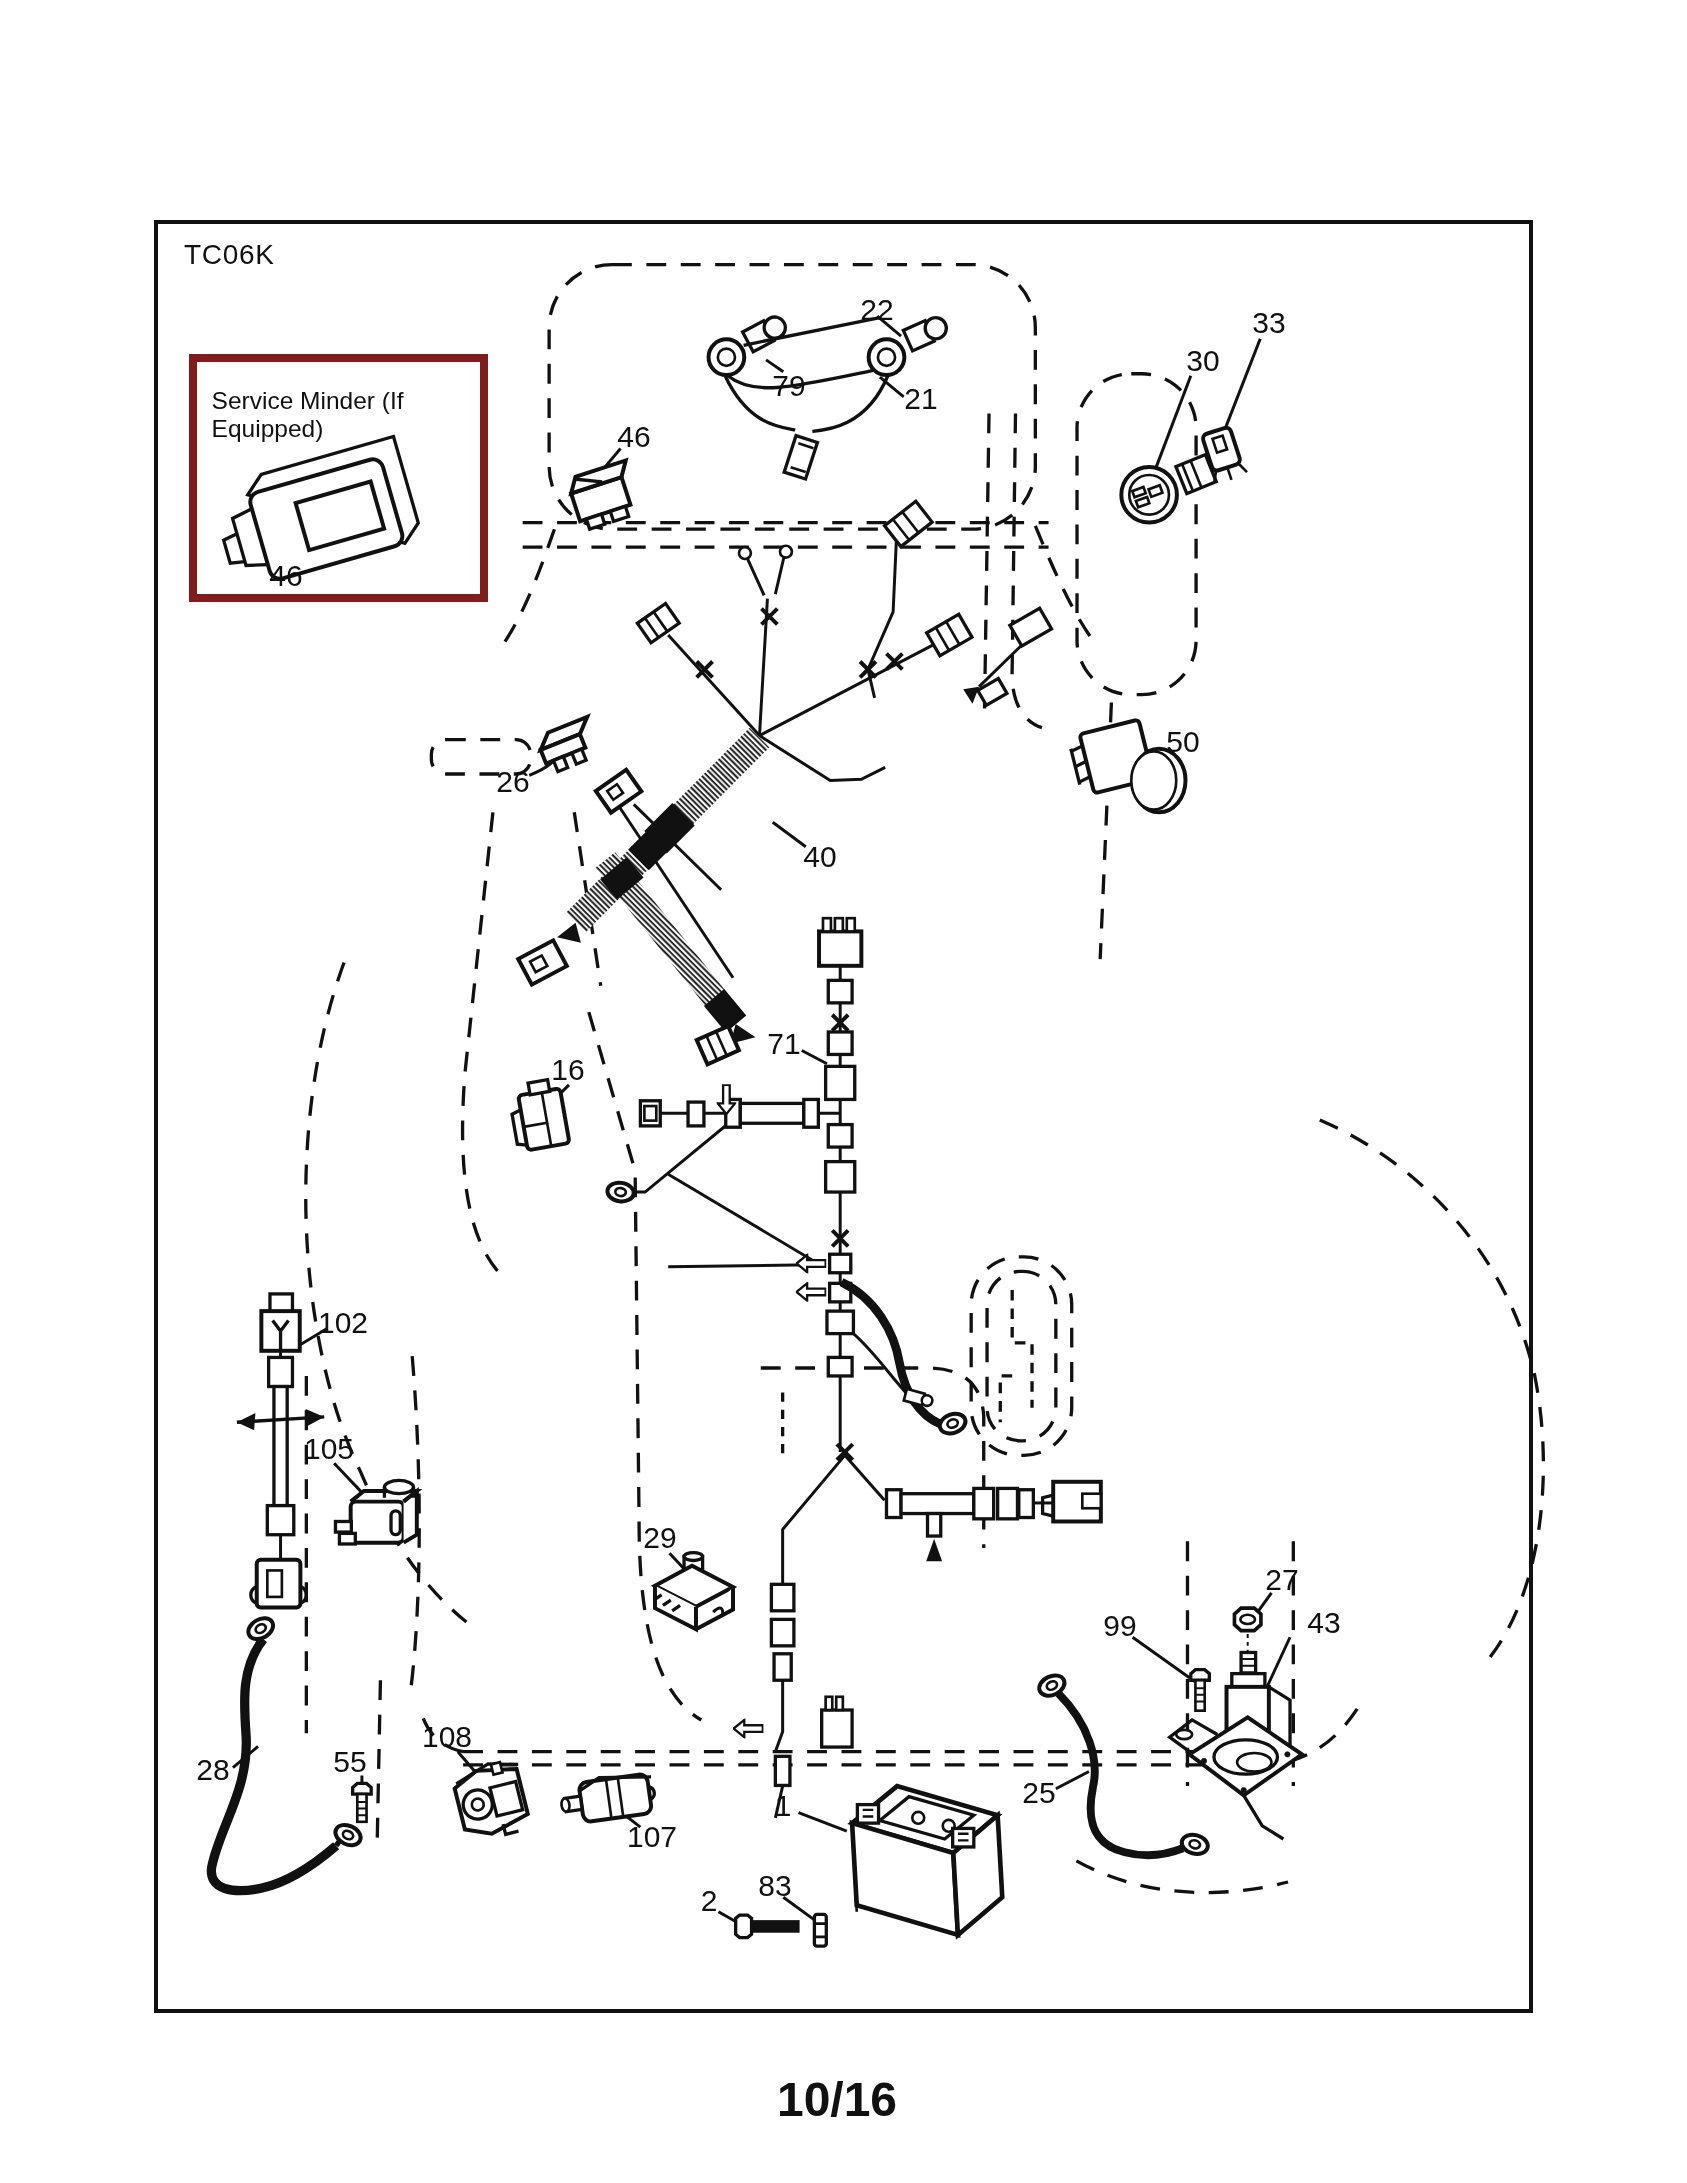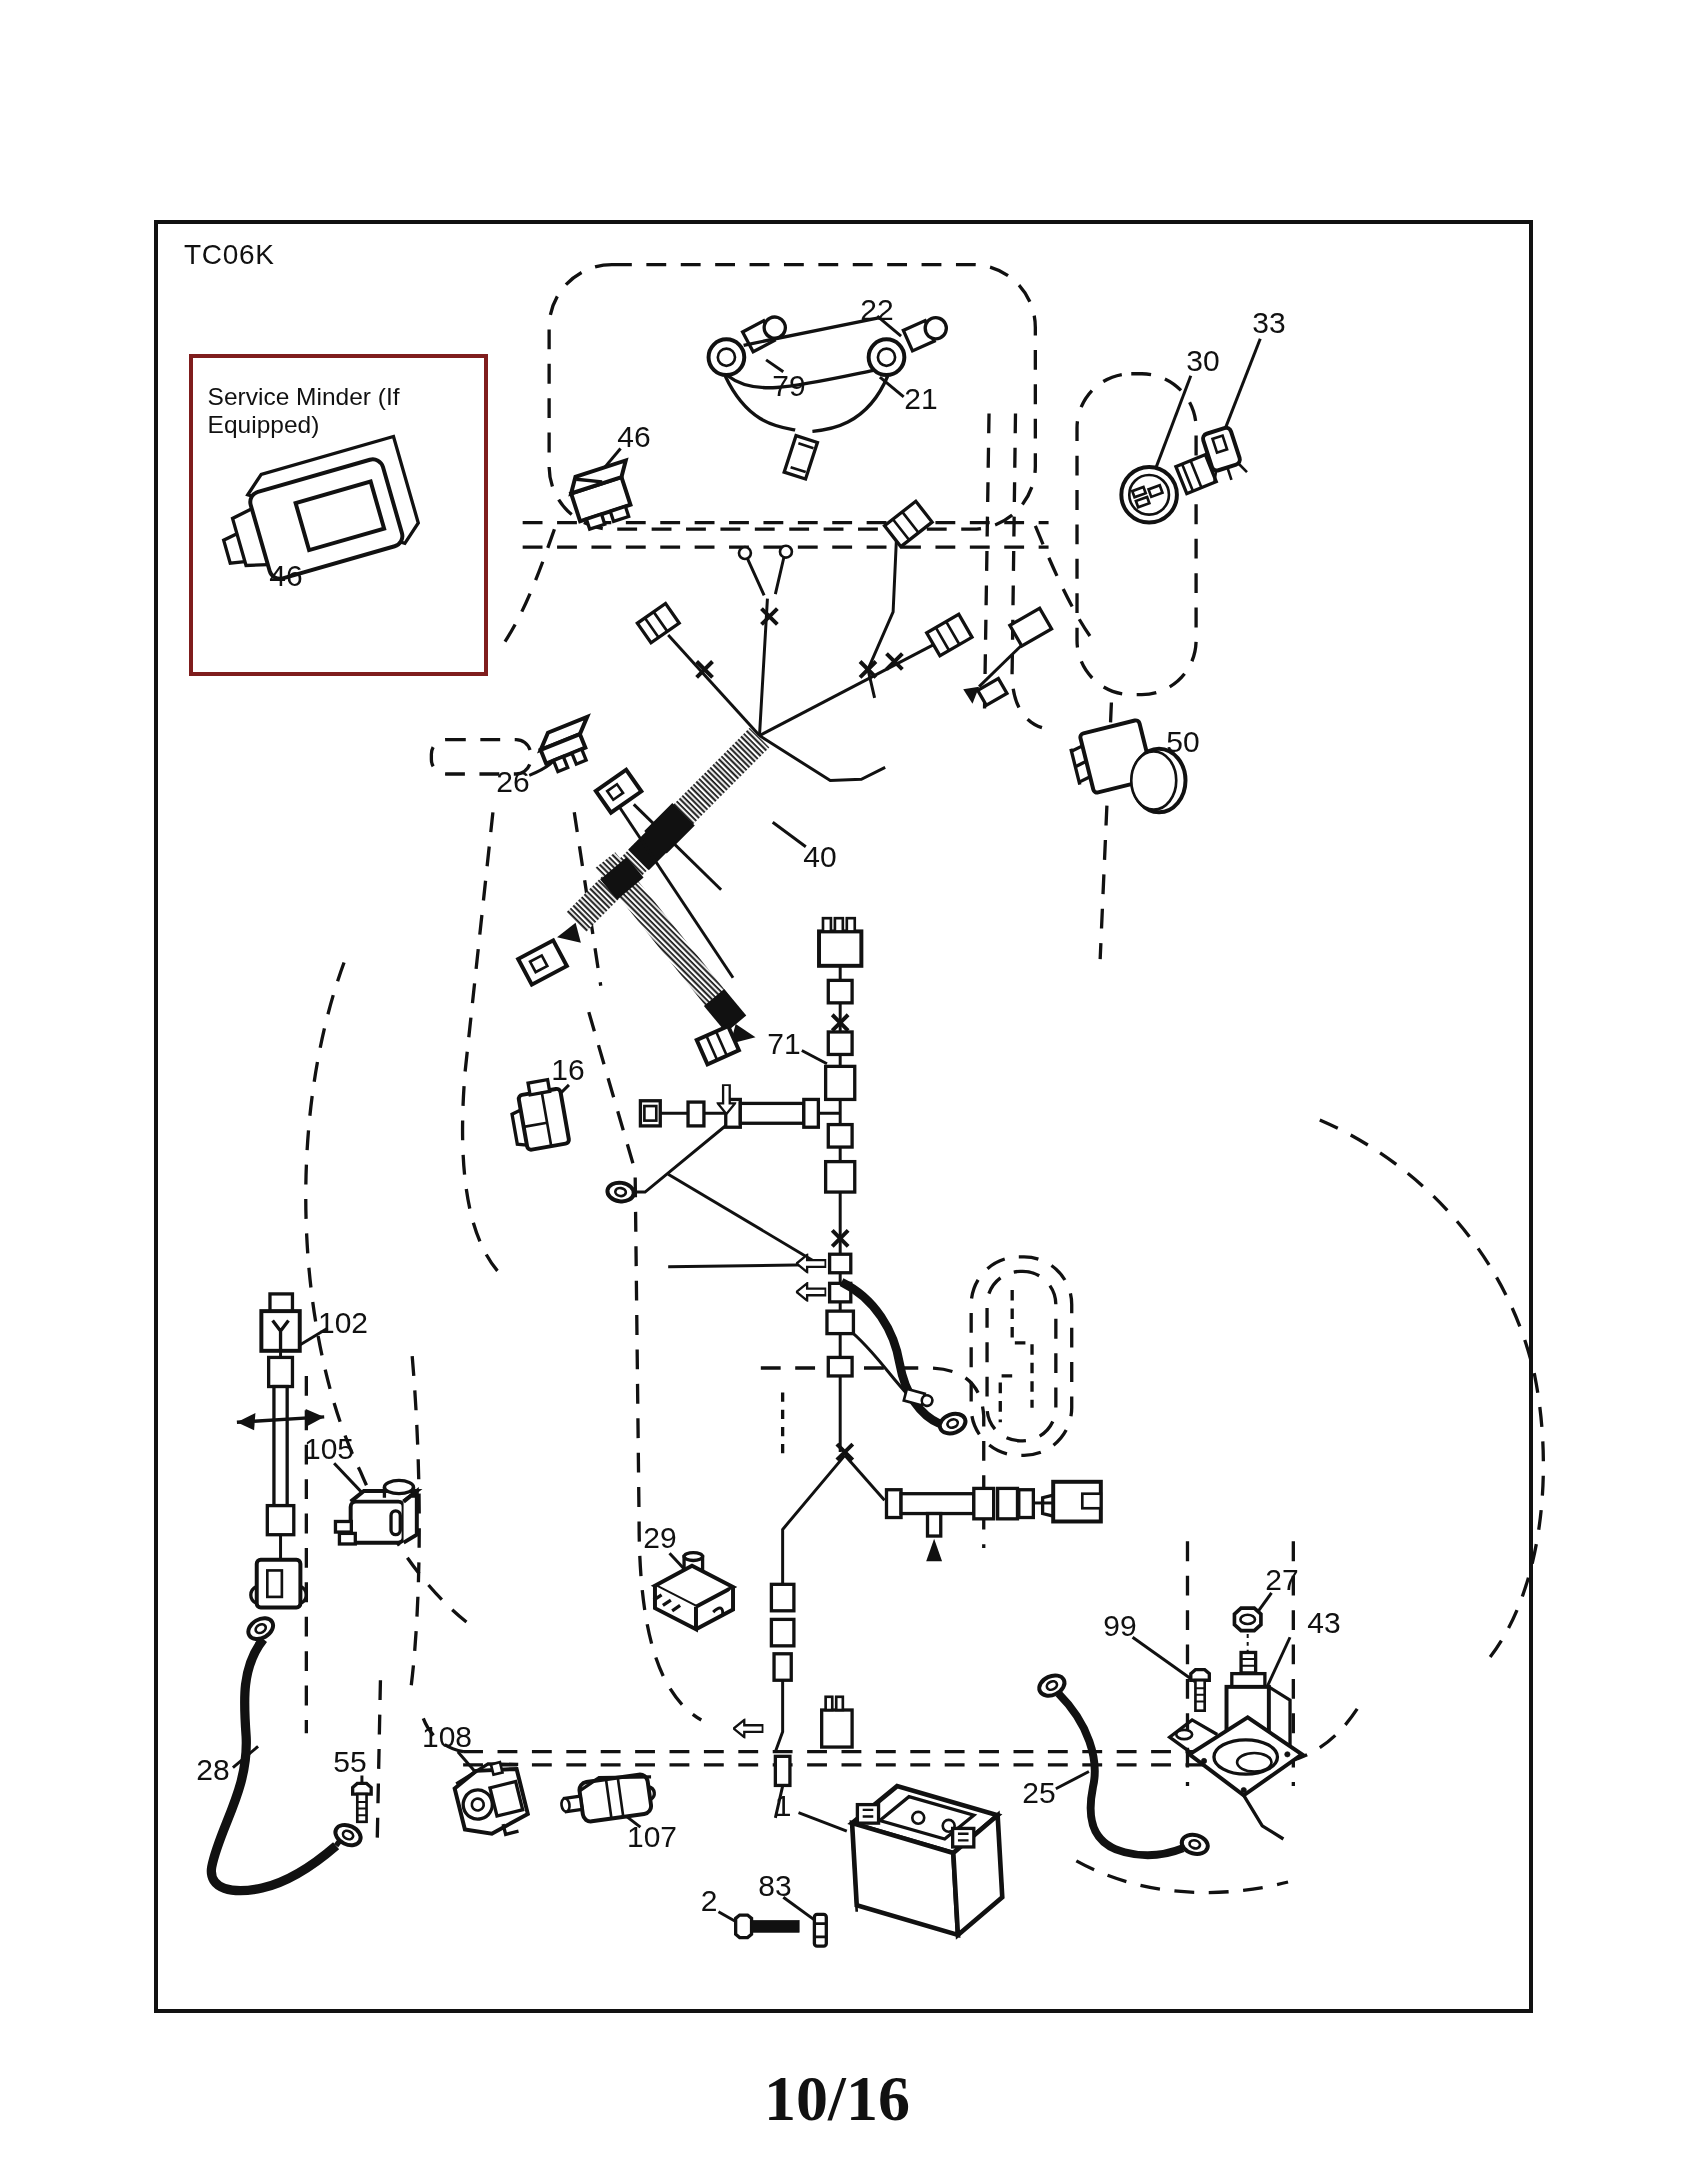--- a/index.html
+++ b/index.html
@@ -1,28 +1,28 @@
 <!DOCTYPE html>
 <html style="font-size:10.6px"><head>
 <meta charset="utf-8">
 <style>
   html,body{margin:0;padding:0;background:#fff;}
   .page{position:relative;width:1687px;height:2183px;background:#fff;overflow:hidden;
         font-family:"Liberation Sans",sans-serif;color:#111;}
   .frame{position:absolute;left:154px;top:220px;width:1379px;height:1793px;
          border:4.6px solid #111;box-sizing:border-box;}
   .code-label{position:absolute;left:184px;top:239px;font-size:28px;letter-spacing:0.7px;}
-  .inset{position:absolute;left:189px;top:354px;width:299px;height:322px;
-         border:4px solid #7f1d1d;box-sizing:border-box;}
+  .inset{position:absolute;left:189px;top:354px;width:299px;height:248px;
+         border:8px solid #7f1d1d;box-sizing:border-box;}
   .inset-title{position:absolute;left:14.6px;top:25px;width:265px;font-size:24.5px;}
   .artwork{position:absolute;left:0;top:0;}
   .callout{position:absolute;transform:translate(-50%,-50%);font-size:30px;color:#111;
            white-space:nowrap;}
   .page-num{position:absolute;left:837px;top:2099px;transform:translate(-50%,-50%);
-            font-family:Liberation Serif, serif;font-weight:bold;font-size:64px;}
+            font-family:Liberation Sans, sans-serif;font-weight:bold;font-size:48px;}
 </style>
 </head>
 <body>
 
 <div class="page">
 
   <div class="frame"></div>
   <div class="code-label">TC06K</div>
 
   <div class="inset">

